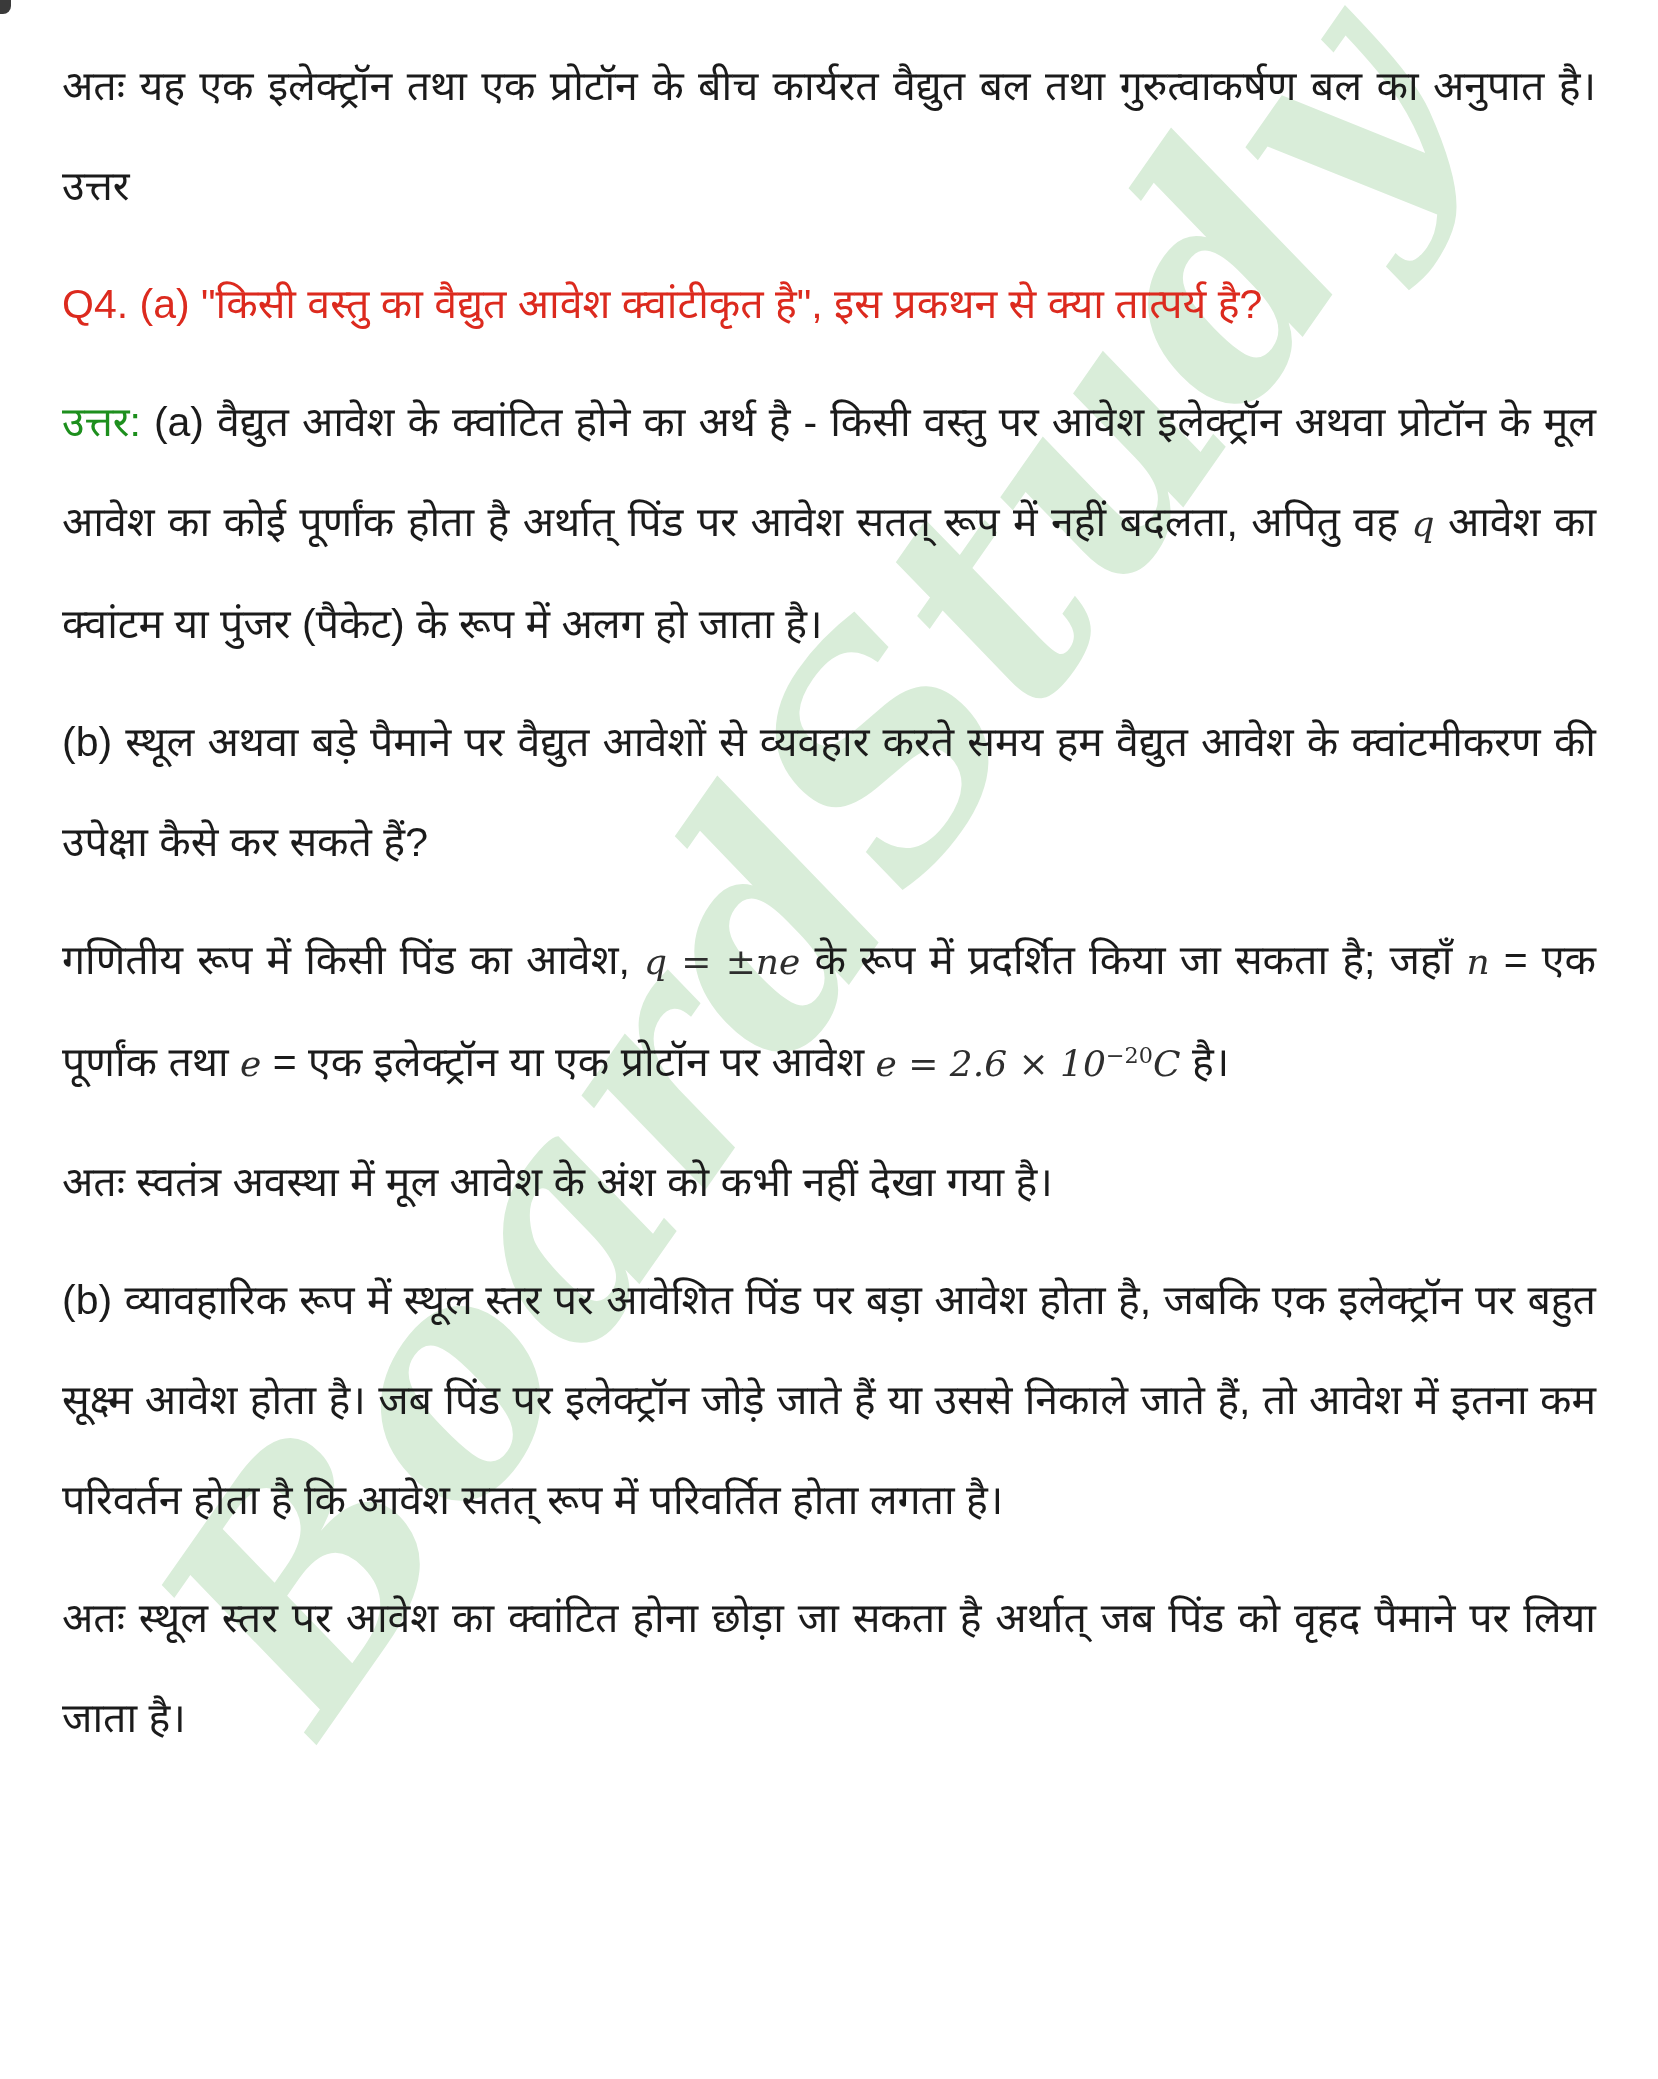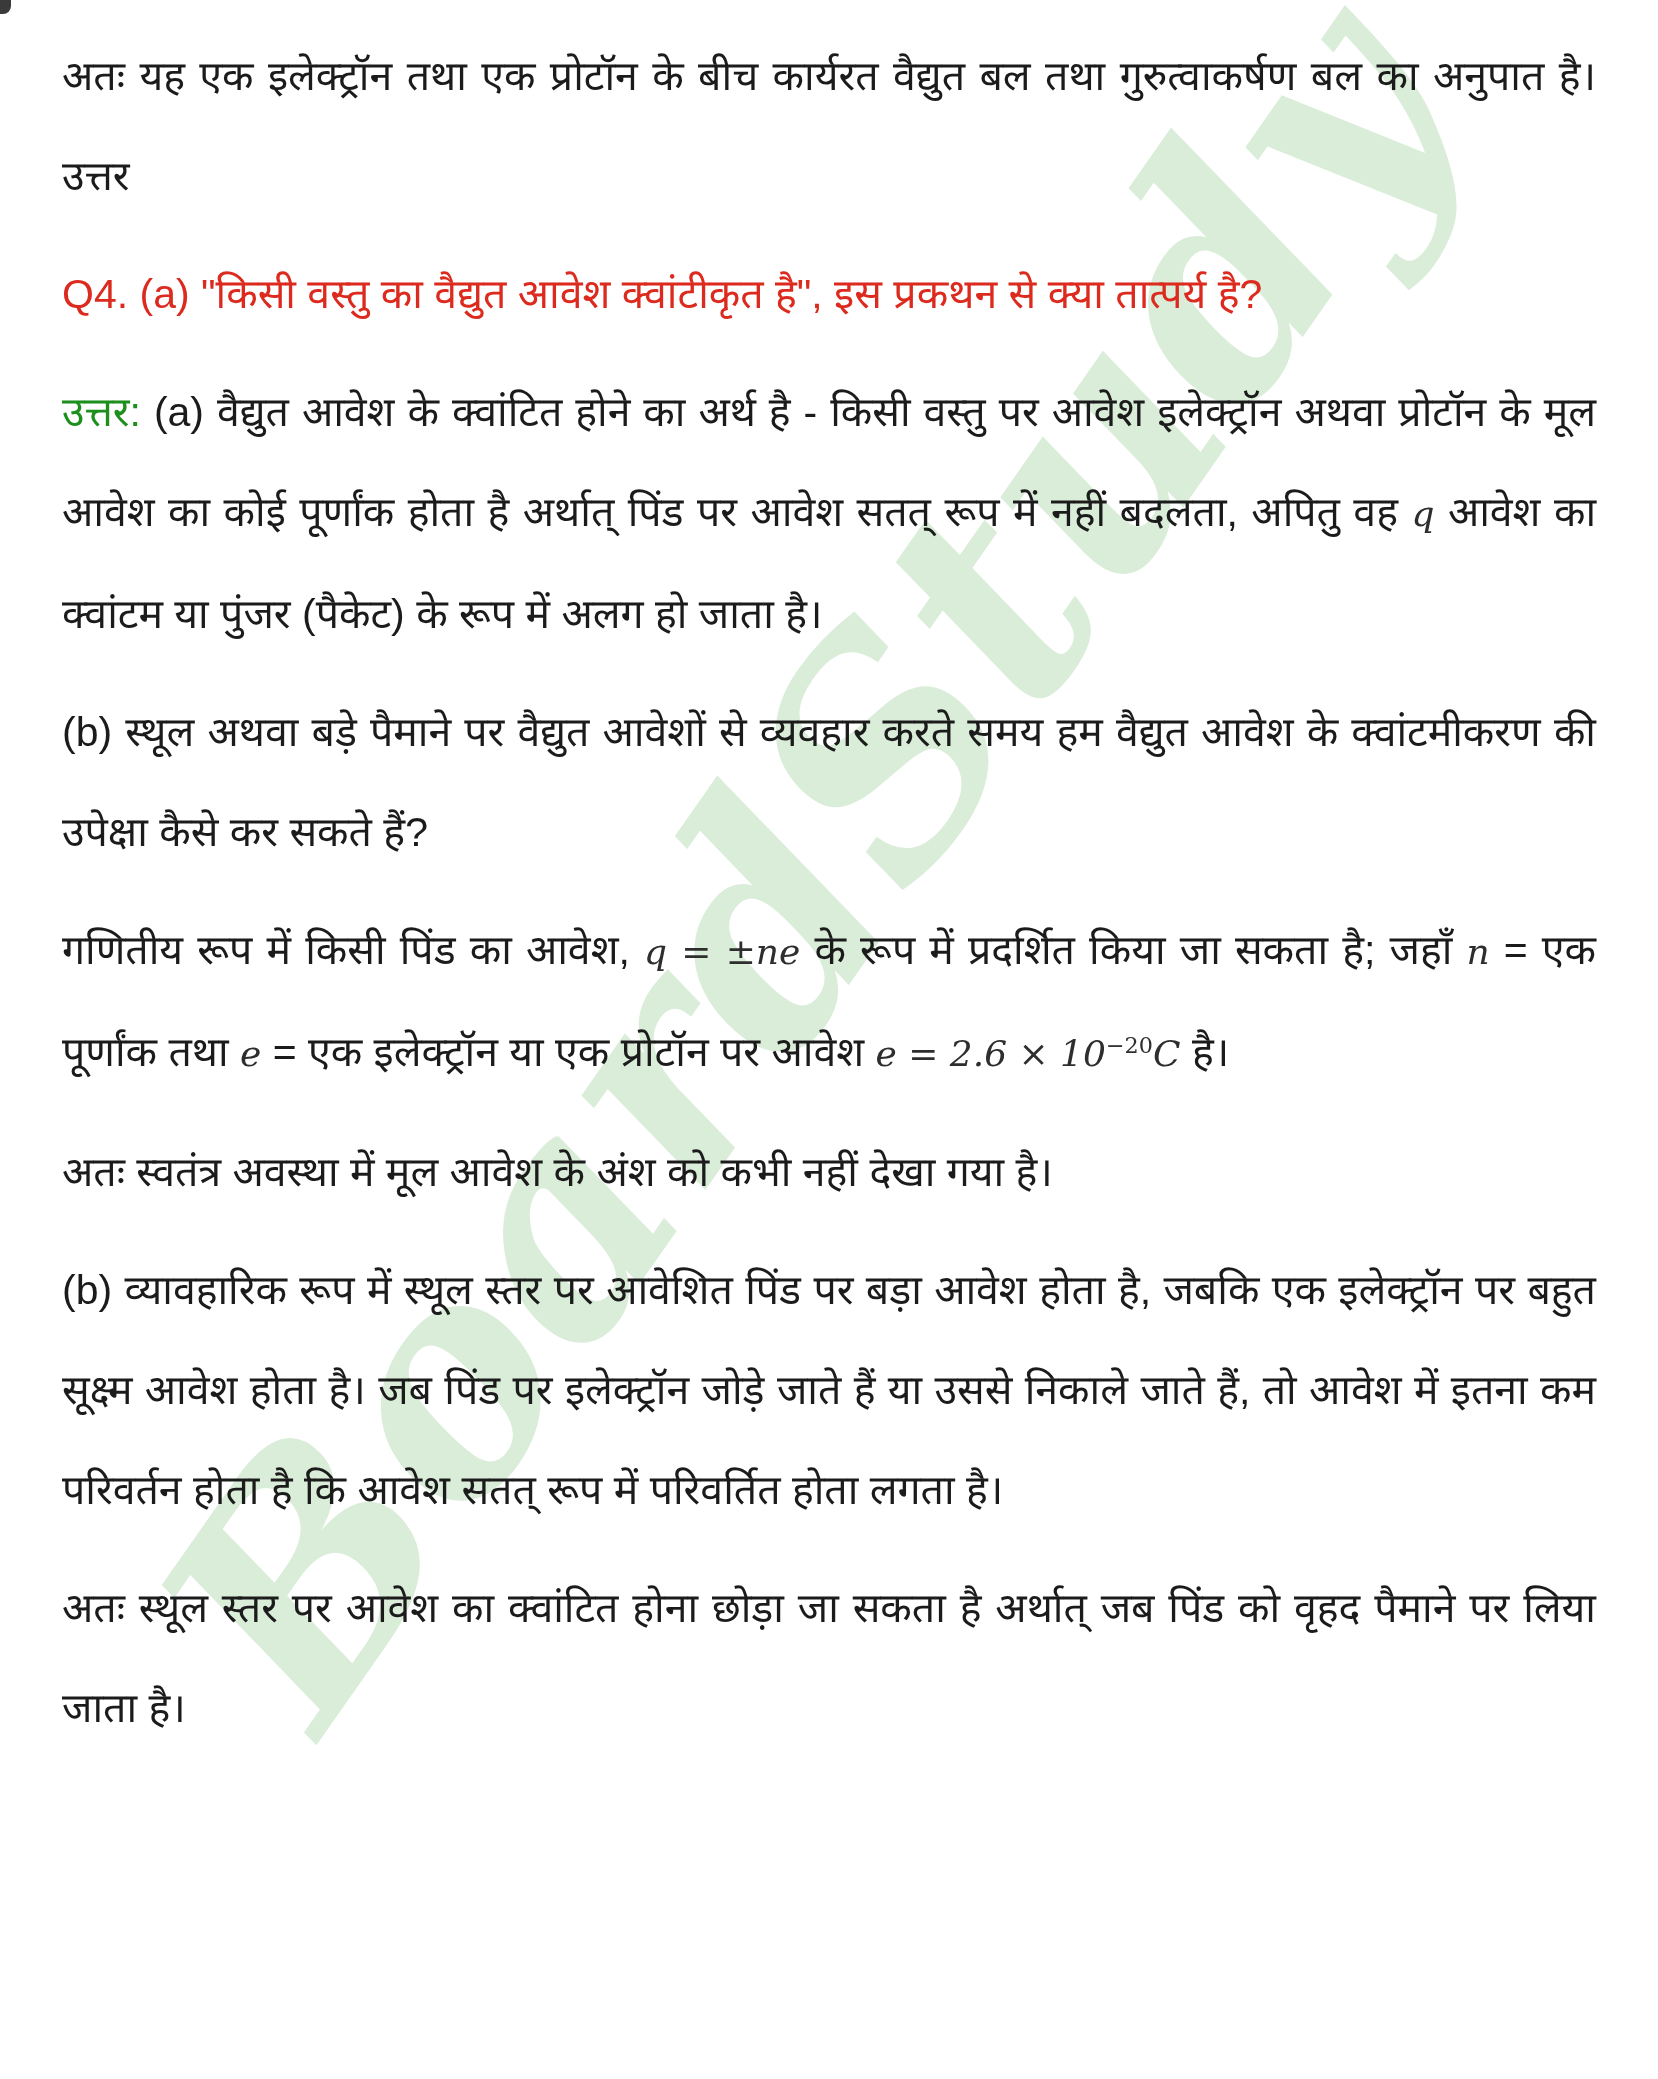--- a/index.html
+++ b/index.html
@@ -30,21 +30,21 @@
     letter-spacing: 2px;
     color: var(--wm-color, #d9edd9);
     white-space: nowrap;
     z-index: 0;
     pointer-events: none;
     user-select: none;
   }
   .page {
     position: relative;
     z-index: 1;
-    padding: 26px 62px 0 62px;
+    padding: 36px 62px 0 62px;
     box-sizing: border-box;
   }
   p.para {
     font-size: 41px;
     line-height: 100px;
     margin: 0 0 18px 0;
     text-align: justify;
     text-justify: inter-word;
   }
   .q-red {

